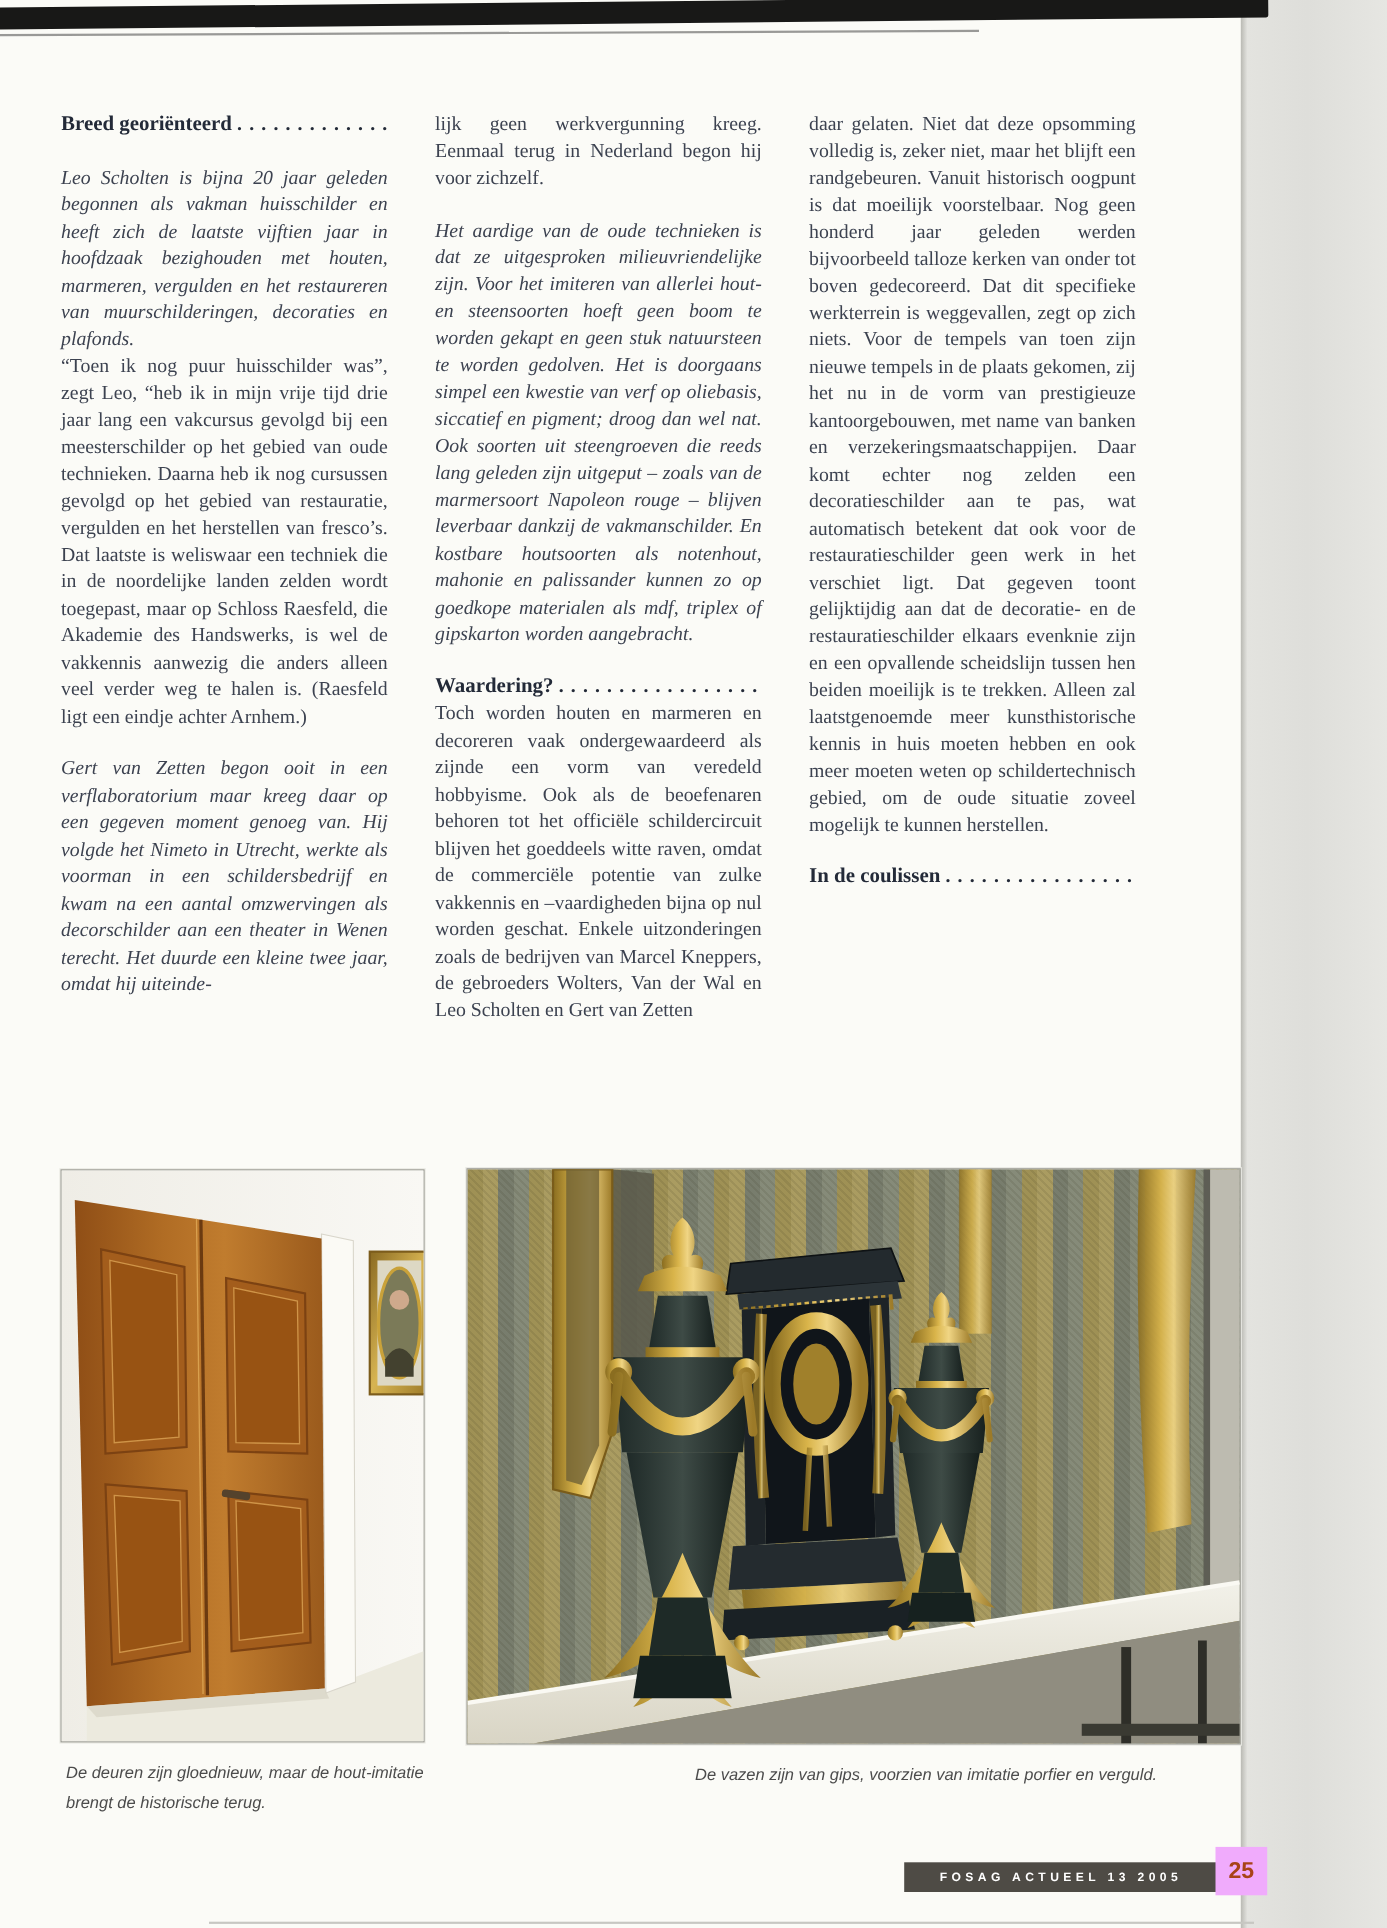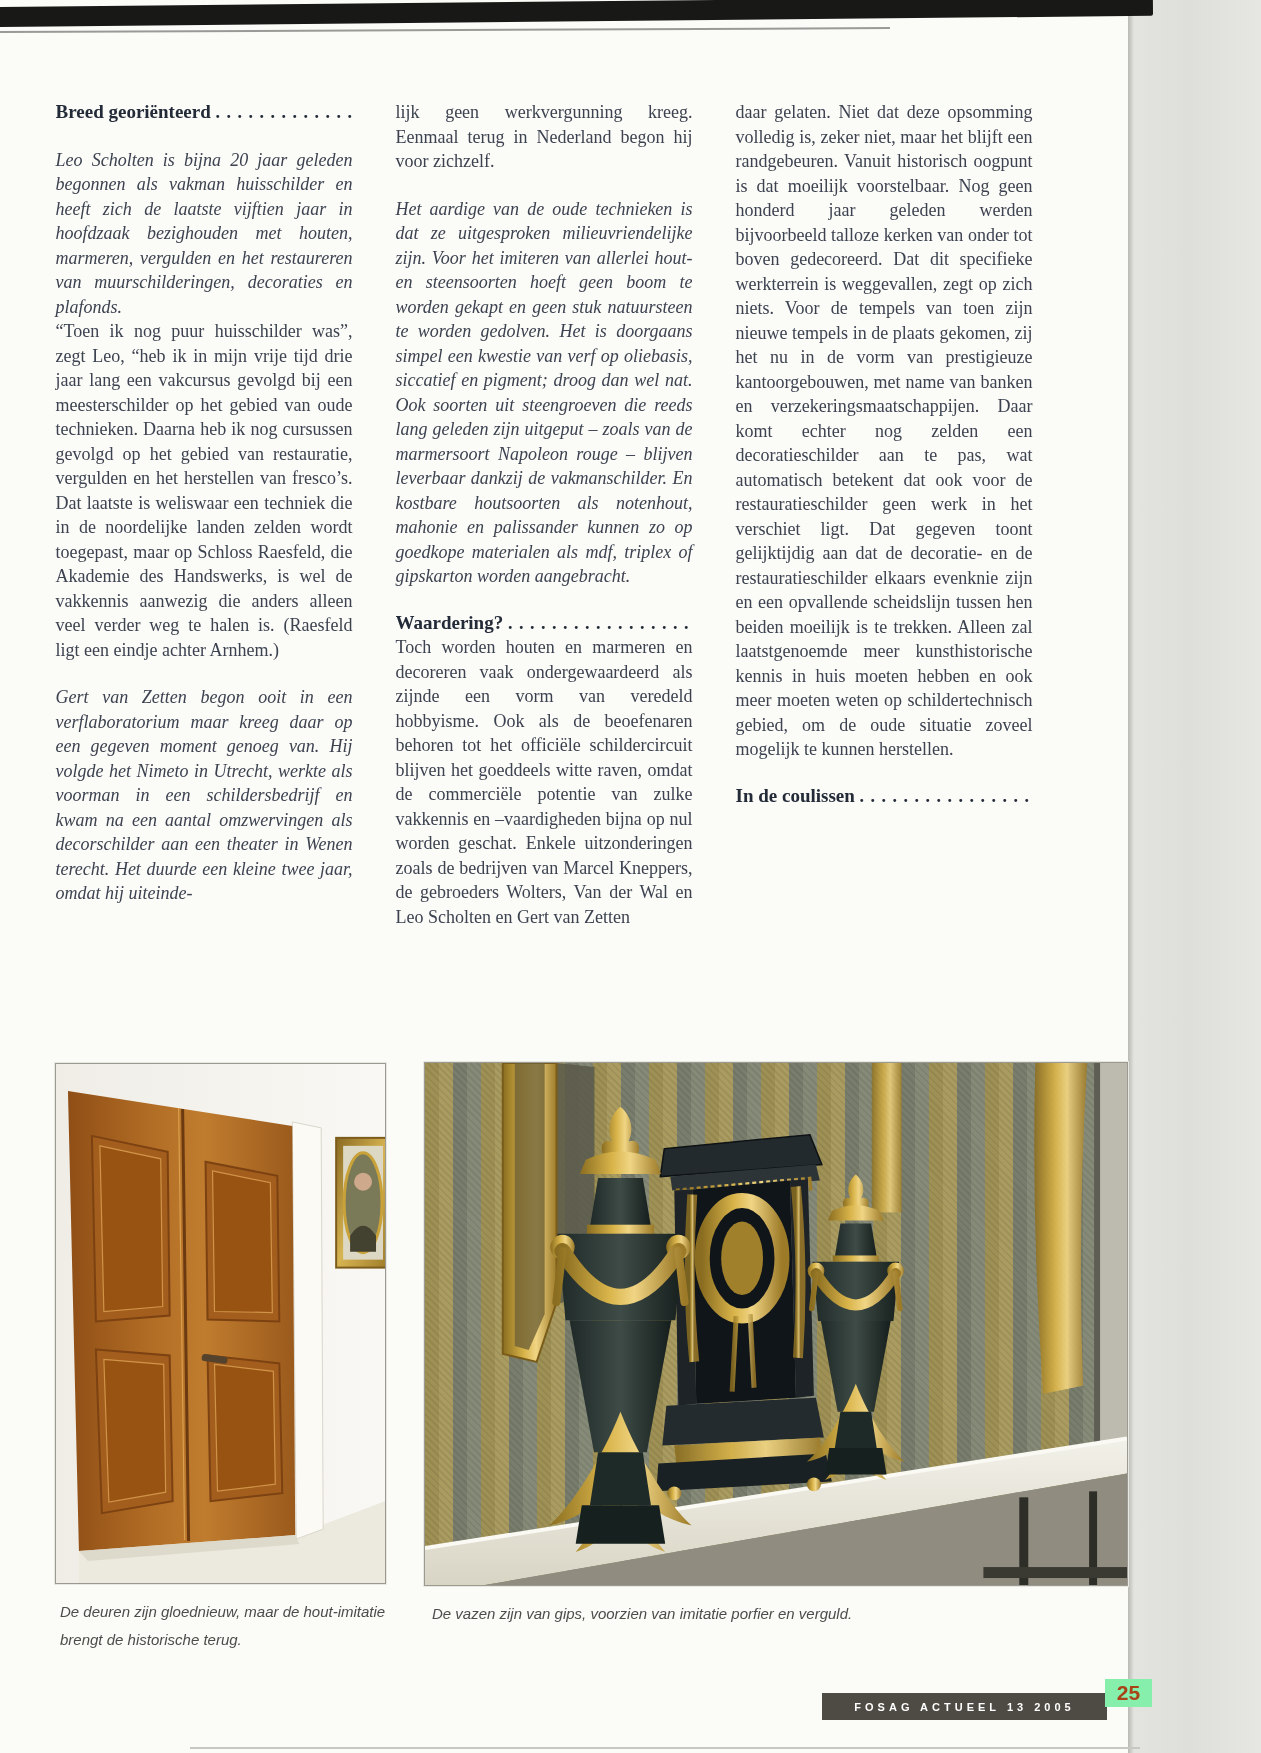--- a/index.html
+++ b/index.html
@@ -30,28 +30,28 @@
   .photo-main{left:424px;top:1062px;width:704px;height:524px;
       background-image:
         repeating-linear-gradient(45deg, rgba(45,42,20,.10) 0 2px, rgba(0,0,0,0) 2px 5px),
         repeating-linear-gradient(90deg,#9f9155 0 14px,#aa9c61 14px 28px,#787d6d 28px 42px,#868b79 42px 56px);}
   .photo svg{position:absolute;left:0;top:0;width:100%;height:100%;}
 
   
   .caption{position:absolute;font-family:"Liberation Sans",sans-serif;font-style:italic;
            color:#4c4c4c;font-size:15px;line-height:28px;}
   .caption-left{left:60px;top:1598px;width:328px;}
-  .caption-right{left:432px;top:1600px;width:620px;}
+  .caption-right{left:432px;top:1600px;width:620px;text-align:right;}
 
   
   .footer-bar{position:absolute;left:822px;top:1693px;width:285px;height:27px;background:#4e4b45;
               display:flex;align-items:center;justify-content:center;}
   .footer-bar .label{color:#ffffff;font-family:"Liberation Sans",sans-serif;font-weight:bold;
                      font-size:11px;letter-spacing:4px;white-space:nowrap;}
-  .page-num{position:absolute;left:1105px;top:1679px;width:47px;height:28px;background:#86efac;
+  .page-num{position:absolute;left:1105px;top:1679px;width:47px;height:44px;background:#f0abfc;
             display:flex;align-items:center;justify-content:center;
             font-family:"Liberation Sans",sans-serif;font-weight:bold;font-size:21px;color:#a84318;}
 </style>
 </head>
 <body>
 
 <div class="canvas">
 
   <div class="scan-right"></div>
   <div class="scan-top"></div>

